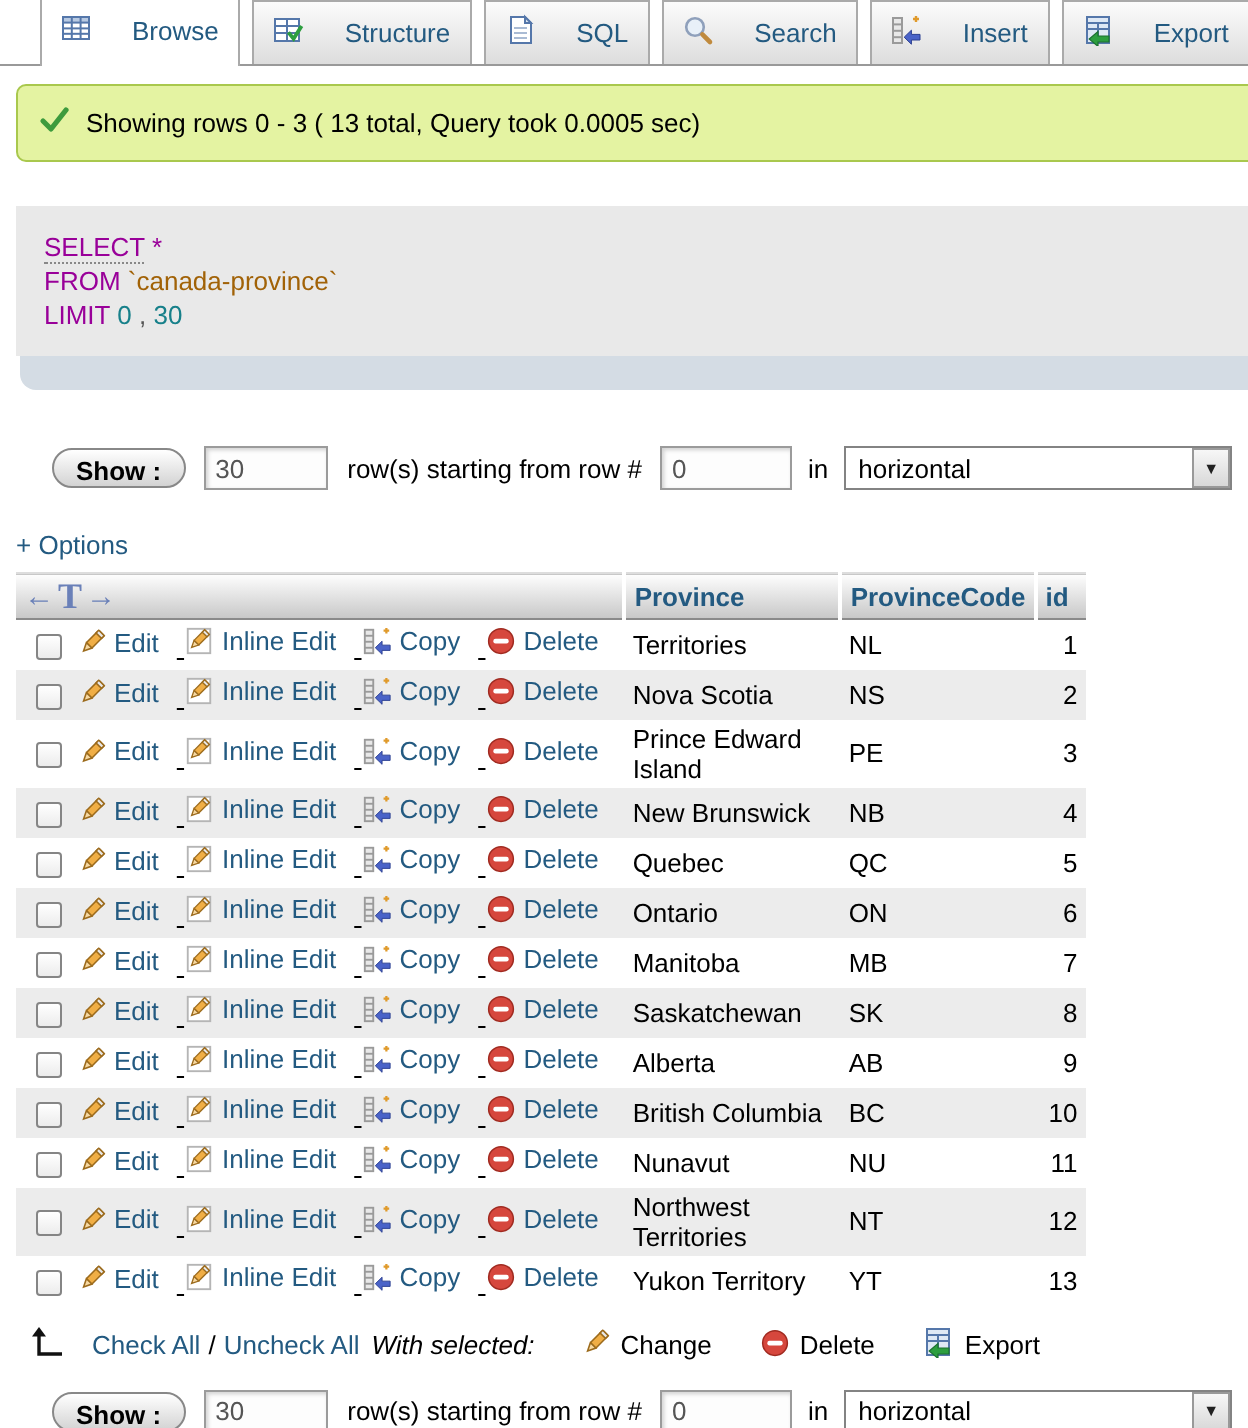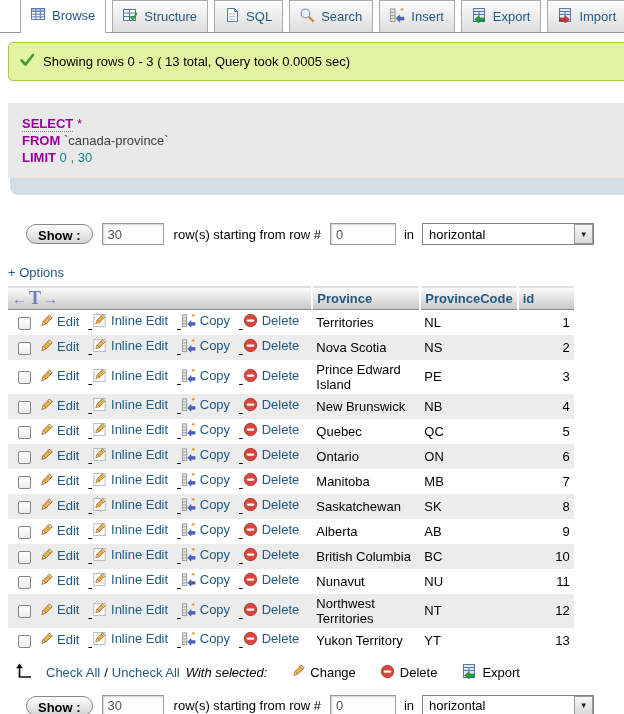--- a/index.html
+++ b/index.html
@@ -6,57 +6,57 @@
   html,body { background:#fff; }
   body {
     width:624px; height:714px; overflow:hidden; position:relative;
     font-family:"Liberation Sans", sans-serif; font-size:13px; color:#000;
   }
   a { text-decoration:none; color:#235a81; cursor:pointer; }
 
   
   .tabbar { display:flex; align-items:flex-end; padding-left:20px; height:33px;
             border-bottom:1px solid #999; width:650px; }
-  .tab { display:flex; align-items:center; gap:6px; padding:6px 10px 6px 9px;
+  .tab { display:flex; align-items:center; gap:20px; padding:6px 10px 6px 9px;
          border:1px solid #aaa; border-bottom:none; margin-right:6px;
          background:linear-gradient(#fcfcfc,#ddd); color:#235a81; white-space:nowrap; cursor:pointer; }
   .tab.active { background:#fff; margin-bottom:-1px; padding-bottom:8px; }
   .tab svg { flex:0 0 auto; }
 
   
   .msg { display:flex; align-items:center; gap:8px; margin:9px 0 0 8px; width:640px;
          background:#e4f3a2; border:1px solid #a9c84d; border-radius:5px;
          padding:9px 10px; }
 
   
   .sqlbox { margin:22px 0 0 8px; width:640px; background:#e9e9e9; padding:12px 0 12px 14px; }
   .sqlline { line-height:17px; }
-  .kw { color:#909; font-weight:bold; }
+  .kw { color:#909; font-weight:normal; }
   .kw.dotted { border-bottom:1px dotted #888; }
   .star { color:#909; }
-  .tblref { color:#404040; }
+  .tblref { color:#a16207; }
   .num { color:#17808a; }
   .comma { color:#555; }
   .sqlfoot { margin-left:10px; width:638px; height:17px; background:#d4dce4;
              border-radius:0 0 0 8px; }
 
   
   .pag { display:flex; align-items:center; margin-left:26px; }
   .pag1 { margin-top:28px; }
   .pag2 { margin-top:12px; }
   .pill { display:inline-block; padding:3px 11px 0; border:1px solid #888; border-radius:14px;
           background:linear-gradient(#fff,#d3d3d3); font-weight:bold; cursor:pointer; }
   .tbox { height:22px; border:1px solid #9b9b9b; background:#fdfdfd; padding:2px 5px;
           font-size:13px; color:#555; font-family:"Liberation Sans",sans-serif;
           box-shadow: inset 1px 1px 2px rgba(0,0,0,.18); }
   .tbox.w1 { width:62px; margin-left:9px; }
   .tbox.w2 { width:66px; margin-left:9px; }
   .pagtext { margin-left:10px; }
   .inlab { margin-left:8px; }
-  .sel { display:flex; align-items:center; width:172px; height:22px; margin-left:8px;
+  .sel { display:flex; align-items:center; width:194px; height:22px; margin-left:8px;
          border:1px solid #838383; background:#fff; cursor:pointer; }
   .sel .val { flex:1; padding:0 6px; }
   .sel .btn { width:19px; height:20px; border:1px solid #999;
               background:linear-gradient(#f7f7f7,#d8d8d8); display:flex; align-items:center;
               justify-content:center; font-size:8px; color:#222; }
 
   
   .options { margin:20px 0 0 8px; }
 
   
@@ -64,21 +64,21 @@
   .results th { background:linear-gradient(#fdfdfd,#c7c7c7); border-bottom:1px solid #8a8a8a;
                 border-top:1px solid #ddd; text-align:left; color:#235a81; font-weight:bold;
                 font-size:13px; height:23px; padding:2px 4px; }
   .results th + th { border-left:2px solid #fff; }
   .results td { height:25px; padding:2px 4px; font-size:13px; vertical-align:middle; }
   .results tr.alt { background:#ececec; }
   .c-check { width:26px; padding-left:10px !important; }
   .c-act { width:252px; white-space:nowrap;text-decoration:underline; }
   .c-prov { width:108px; }
   .c-code { width:92px; }
-  .c-id { width:56px; text-align:right; }
+  .c-id { width:25px; text-align:right; }
   .nav-glyphs { color:#6a80b8; font-size:15px; display:inline-flex; align-items:center; gap:2px; }
   .nav-glyphs .tt { font-family:"Liberation Serif",serif; font-size:18px; line-height:14px; }
   .cb { display:inline-block; width:13px; height:13px; border:1px solid #858585;
         background:linear-gradient(#fff,#ececec); border-radius:2px; vertical-align:middle; cursor:pointer; }
   .alink { display:inline-flex; align-items:center; gap:4px; margin-right:9px; }
   .alink svg { display:block; }
 
   
   .tfoot { display:flex; align-items:center; margin:10px 0 0 14px; }
   .tfoot .gap { width:12px; }

